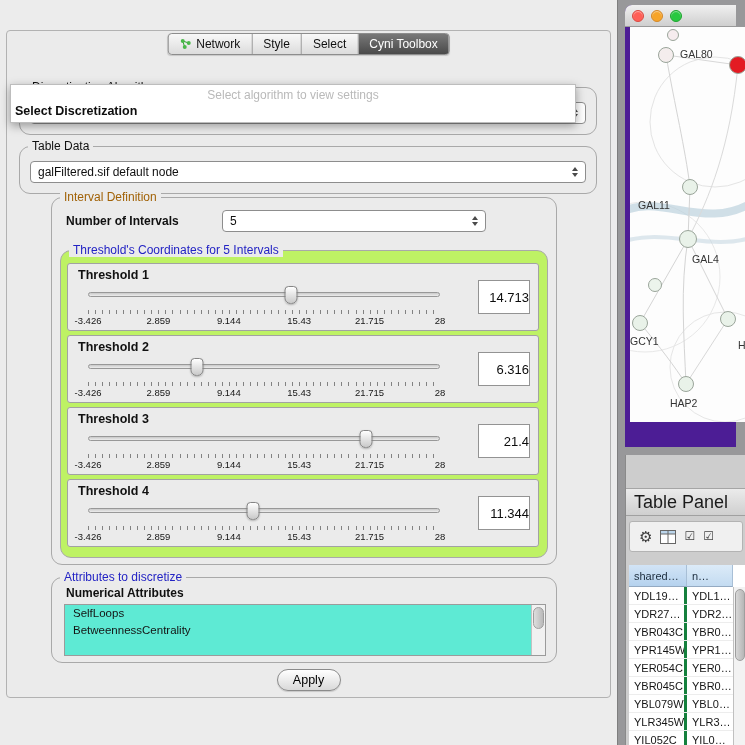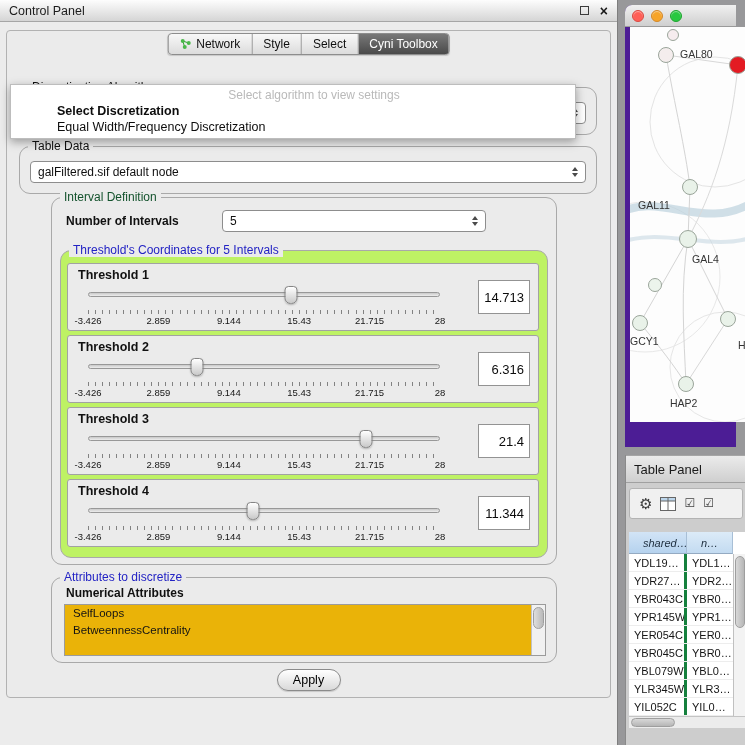--- a/index.html
+++ b/index.html
@@ -17,103 +17,97 @@
 
   .tabbar{position:absolute;display:inline-flex;border:1px solid #8d8d8d;border-radius:4px;overflow:hidden;background:linear-gradient(#f8f8f8,#dcdcdc);z-index:6;box-shadow:0 1px 1px rgba(0,0,0,.15);}
   .tabbar.top{top:33px;left:50%;transform:translateX(-50%);}
   .tabbar.bottom{top:704px;left:50%;transform:translateX(-50%);}
   .tab{padding:3px 11px;font-size:12px;color:#101010;border-left:1px solid #9c9c9c;display:flex;align-items:center;gap:5px;white-space:nowrap;cursor:default;}
   .tab:first-child{border-left:none;}
   .tab.selected{background:linear-gradient(#787878,#4a4a4a);color:#fff;}
 
   .group{position:absolute;border:1px solid #a9a9a9;border-radius:11px;}
   .group-title{position:absolute;top:-8px;left:8px;background:#ebebeb;padding:0 4px;font-size:12px;color:#101010;white-space:nowrap;}
-  .group-title.green{color:#14532d;}
+  .group-title.green{color:#a16207;}
   .group-title.blue{color:#2323c4;}
   .bold-label{position:absolute;font-weight:bold;font-size:12px;color:#101010;white-space:nowrap;}
 
   .combo{position:absolute;background:#fff;border:1px solid #8d8d8d;border-radius:4px;display:flex;align-items:center;font-size:12px;padding:0 7px;color:#101010;height:22px;cursor:default;}
   .combo .arrows{margin-left:auto;display:flex;flex-direction:column;gap:2px;align-items:center;padding-left:7px;}
   .tri-up{width:0;height:0;border-left:3.5px solid transparent;border-right:3.5px solid transparent;border-bottom:4.5px solid #4a4a4a;}
   .tri-down{width:0;height:0;border-left:3.5px solid transparent;border-right:3.5px solid transparent;border-top:4.5px solid #4a4a4a;}
 
   
-  .algo-overlay{position:absolute;left:10px;top:84px;width:566px;background:#fff;border:1px solid #bdbdbd;box-shadow:0 3px 9px rgba(0,0,0,.35);z-index:10;padding-bottom:3px;padding-left:42px;}
+  .algo-overlay{position:absolute;left:10px;top:84px;width:566px;background:#fff;border:1px solid #bdbdbd;box-shadow:0 3px 9px rgba(0,0,0,.35);z-index:10;padding-bottom:3px;}
   .algo-placeholder{font-size:12px;color:#b9b9b9;text-align:center;padding:3px 0 1px 0;}
   .algo-option{font-size:12.5px;color:#0d0d0d;padding:1px 4px;cursor:default;}
   .algo-option.bold{font-weight:bold;}
 
   
   .t-panel{position:absolute;left:6px;width:472px;height:68px;border:1px solid #a2a2a2;border-radius:3px;background:#ebebeb;}
   .t-label{position:absolute;left:10px;top:4px;font-weight:bold;font-size:12.5px;}
   .slider-wrap{position:absolute;left:20px;top:20px;width:352px;height:46px;cursor:default;}
   .track{position:absolute;left:0;right:0;top:8px;height:5px;border:1px solid #989898;border-radius:3px;background:linear-gradient(#c9c9c9,#ededed);}
   .thumb{position:absolute;top:2px;width:13px;height:18px;border:1px solid #858585;border-radius:4px 4px 6px 6px;background:linear-gradient(#ffffff,#c9c9c9);transform:translateX(-50%);box-shadow:0 1px 2px rgba(0,0,0,.25);}
   .ticks{position:absolute;left:0;right:0;top:26px;height:4px;background:repeating-linear-gradient(90deg,#828282 0,#828282 1px,transparent 1px,transparent 7.04px);}
   .scale{position:absolute;left:0;right:0;top:31px;height:11px;font-size:9.5px;color:#161616;}
   .scale b{position:absolute;transform:translateX(-50%);font-weight:normal;white-space:nowrap;}
   .scale b:nth-child(1){left:0;}
   .scale b:nth-child(2){left:20%;}
   .scale b:nth-child(3){left:40%;}
   .scale b:nth-child(4){left:60%;}
   .scale b:nth-child(5){left:80%;}
   .scale b:nth-child(6){left:100%;}
-  .value-box{position:absolute;right:8px;top:16px;width:52px;height:34px;background:#fff;border:1px solid #939393;font-size:13px;display:flex;align-items:center;justify-content:flex-end;padding-right:5px;color:#0c0c0c;}
-
-  
-  .attr-list{position:absolute;left:12px;top:26px;width:482px;height:52px;background:#eab308;border:1px solid #9b9b9b;overflow:hidden;}
+  .value-box{position:absolute;right:8px;top:16px;width:52px;height:34px;background:#fff;border:1px solid #939393;font-size:13px;display:flex;align-items:center;justify-content:flex-end;color:#0c0c0c;}
+
+  
+  .attr-list{position:absolute;left:12px;top:26px;width:482px;height:52px;background:#5eead4;border:1px solid #9b9b9b;overflow:hidden;}
   .attr-item{font-size:11.5px;padding:1px 8px;line-height:15px;color:#141414;cursor:default;}
   .v-scroll{position:absolute;right:0;top:0;bottom:0;width:14px;background:#f1f1f1;border-left:1px solid #c2c2c2;}
   .v-thumb{position:absolute;left:1px;right:1px;top:2px;height:22px;background:linear-gradient(90deg,#dedede,#b9b9b9);border:1px solid #9e9e9e;border-radius:6px;}
 
   .apply-btn{position:absolute;left:50%;transform:translateX(-50%);top:638px;width:64px;height:22px;border:1px solid #8b8b8b;border-radius:11px;background:linear-gradient(#ffffff,#d9d9d9);font-size:12.5px;display:flex;align-items:center;justify-content:center;cursor:default;box-shadow:0 1px 1px rgba(0,0,0,.15);}
 
   
   .net-window{position:absolute;left:625px;top:5px;width:111px;height:442px;background:#4c1d95;border-radius:7px 0 0 0;}
   .net-titlebar{position:absolute;left:0;top:0;right:0;height:22px;background:linear-gradient(#f0f0f0,#cfcfcf);border-radius:7px 0 0 0;border-bottom:1px solid #9a9a9a;display:flex;align-items:center;padding-left:7px;gap:7px;}
   .light{width:12px;height:12px;border-radius:50%;box-shadow:inset 0 1px 1px rgba(255,255,255,.5);cursor:default;}
   .light.red{background:#ff5f57;border:1px solid #d94a42;}
   .light.yellow{background:#f7a428;border:1px solid #d3882a;}
   .light.green{background:#28c840;border:1px solid #1ea52f;}
   .net-canvas{position:absolute;left:5px;top:22px;width:115px;height:395px;background:#fdfdfd;overflow:hidden;}
   .net-edges{position:absolute;left:0;top:0;pointer-events:none;}
   .net-node{position:absolute;border:1px solid #9aa59a;border-radius:50%;}
   .net-node-label{position:absolute;font-size:10.5px;color:#333;white-space:nowrap;}
 
   
   .table-panel{position:absolute;left:625px;top:455px;width:120px;height:290px;background:#cdcdcd;border-left:1px solid #8a8a8a;}
-  .tp-header{height:28px;background:linear-gradient(#ebebeb,#cfcfcf);border-top:1px solid #a5a5a5;border-bottom:1px solid #a0a0a0;display:flex;align-items:center;padding-left:8px;font-size:13px;color:#1a1a1a;}
+  .tp-header{height:28px;background:linear-gradient(#ebebeb,#cfcfcf);border-top:1px solid #a5a5a5;border-bottom:1px solid #a0a0a0;display:flex;align-items:center;padding-left:8px;font-size:18px;color:#1a1a1a;margin-top:33px;}
   .tp-toolbar{margin:5px 2px 0 3px;height:31px;background:#f0f0f0;border:1px solid #b3b3b3;border-radius:3px;display:flex;align-items:center;gap:8px;padding-left:9px;}
   .tp-icon{font-size:15px;color:#3c3c3c;line-height:15px;cursor:default;}
   .tp-icon.small{font-size:12px;color:#444;}
   .tp-col-icon{display:inline-flex;cursor:default;}
   .tp-table{position:relative;margin:13px 0 0 3px;width:117px;background:#fff;}
   .tp-hrow{display:flex;height:22px;}
-  .tp-hcell{background:linear-gradient(#dcebf8,#c3dbf1);border-right:1px solid #a8bfd6;border-bottom:1px solid #94aac2;font-size:11px;color:#1c2c3c;display:flex;align-items:center;padding-left:14px;cursor:default;font-style:italic;}
+  .tp-hcell{background:linear-gradient(#dcebf8,#c3dbf1);border-right:1px solid #a8bfd6;border-bottom:1px solid #94aac2;font-size:11px;color:#1c2c3c;display:flex;align-items:center;padding-left:5px;cursor:default;}
   .tp-hcell.c1{width:58px;background:linear-gradient(#d2e4f6,#b5d2ee);}
   .tp-hcell.c2{width:46px;}
   .tp-row{display:flex;height:18px;border-bottom:1px solid #ededed;}
   .tp-cell{font-size:11px;color:#151515;display:flex;align-items:center;padding-left:5px;white-space:nowrap;overflow:hidden;cursor:default;}
   .tp-cell.c1{width:58px;border-right:3px solid #15803d;text-align:right;}
   .tp-cell.c2{width:46px;}
   .tp-vscroll{position:absolute;right:0;top:22px;bottom:0;width:13px;background:#f3f3f3;border-left:1px solid #c0c0c0;}
   .tp-vthumb{position:absolute;left:1px;right:1px;top:2px;height:72px;background:linear-gradient(90deg,#d8d8d8,#b6b6b6);border:1px solid #9e9e9e;border-radius:6px;}
   .tp-hscroll{margin:0 0 0 3px;width:117px;height:12px;background:#ececec;border-top:1px solid #c4c4c4;position:relative;}
   .tp-hthumb{position:absolute;left:2px;top:1px;width:44px;height:9px;background:linear-gradient(#d8d8d8,#b6b6b6);border:1px solid #9e9e9e;border-radius:5px;}
 </style>
 </head>
 <body>
 
 <div class="control-panel">
-  <div class="titlebar">
-    <span>Control Panel</span>
-    <span class="spacer"></span>
-    <span class="min-box"></span>
-    <span class="close-x">×</span>
-  </div>
 
   <div class="tabbar top">
     <div class="tab">
       <span style="display:inline-flex;">
         <svg width="12" height="12">
             <line x1="3" y1="3" x2="9" y2="5" stroke="#2f9e2f" stroke-width="1"></line>
             <line x1="3" y1="3" x2="5" y2="9" stroke="#2f9e2f" stroke-width="1"></line>
             <circle cx="3" cy="3" r="2" fill="#4ab84a"></circle>
             <circle cx="9" cy="5" r="2" fill="#4ab84a"></circle>
             <circle cx="5" cy="9" r="2" fill="#4ab84a"></circle>
@@ -255,21 +249,20 @@
           </div>
       </div>
     </div>
 
     <button class="apply-btn">Apply</button>
   </div>
 
   <div class="algo-overlay">
     <div class="algo-placeholder">Select algorithm to view settings</div>
     <div class="algo-option bold">Select Discretization</div>
-    <div class="algo-option">Equal Width/Frequency Discretization</div>
   </div>
 
 </div>
 
 <div class="net-window">
   <div class="net-titlebar">
     <span class="light red"></span>
     <span class="light yellow"></span>
     <span class="light green"></span>
   </div>

